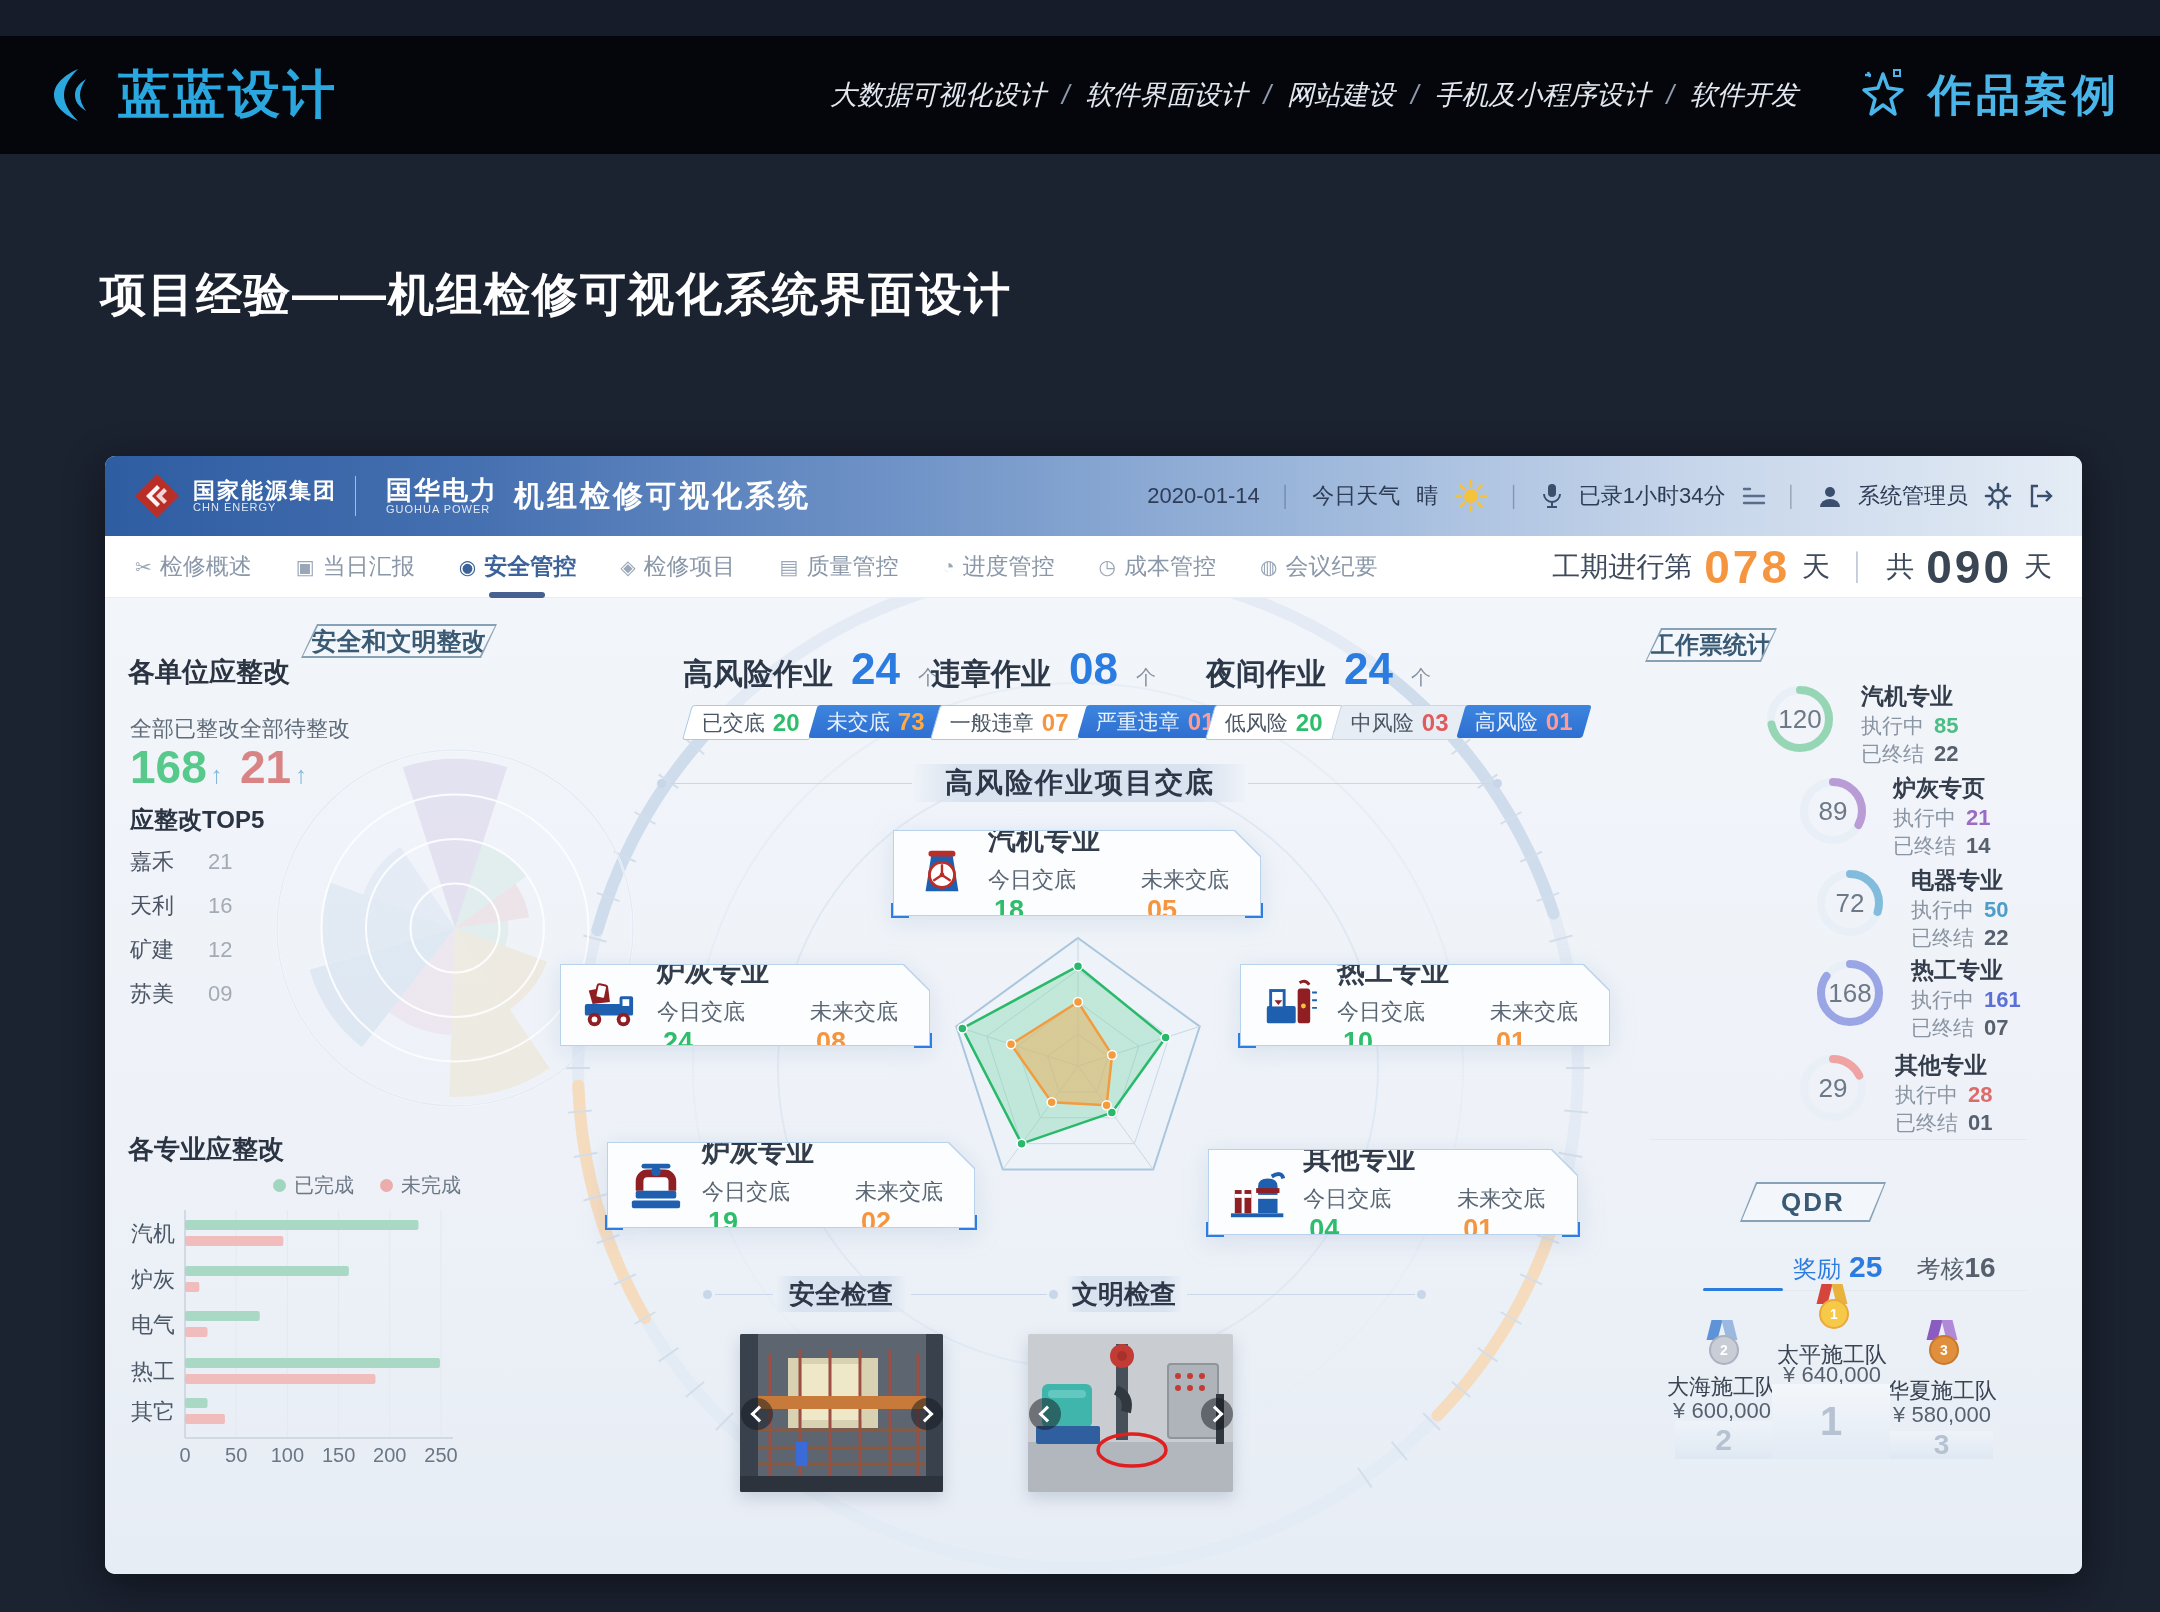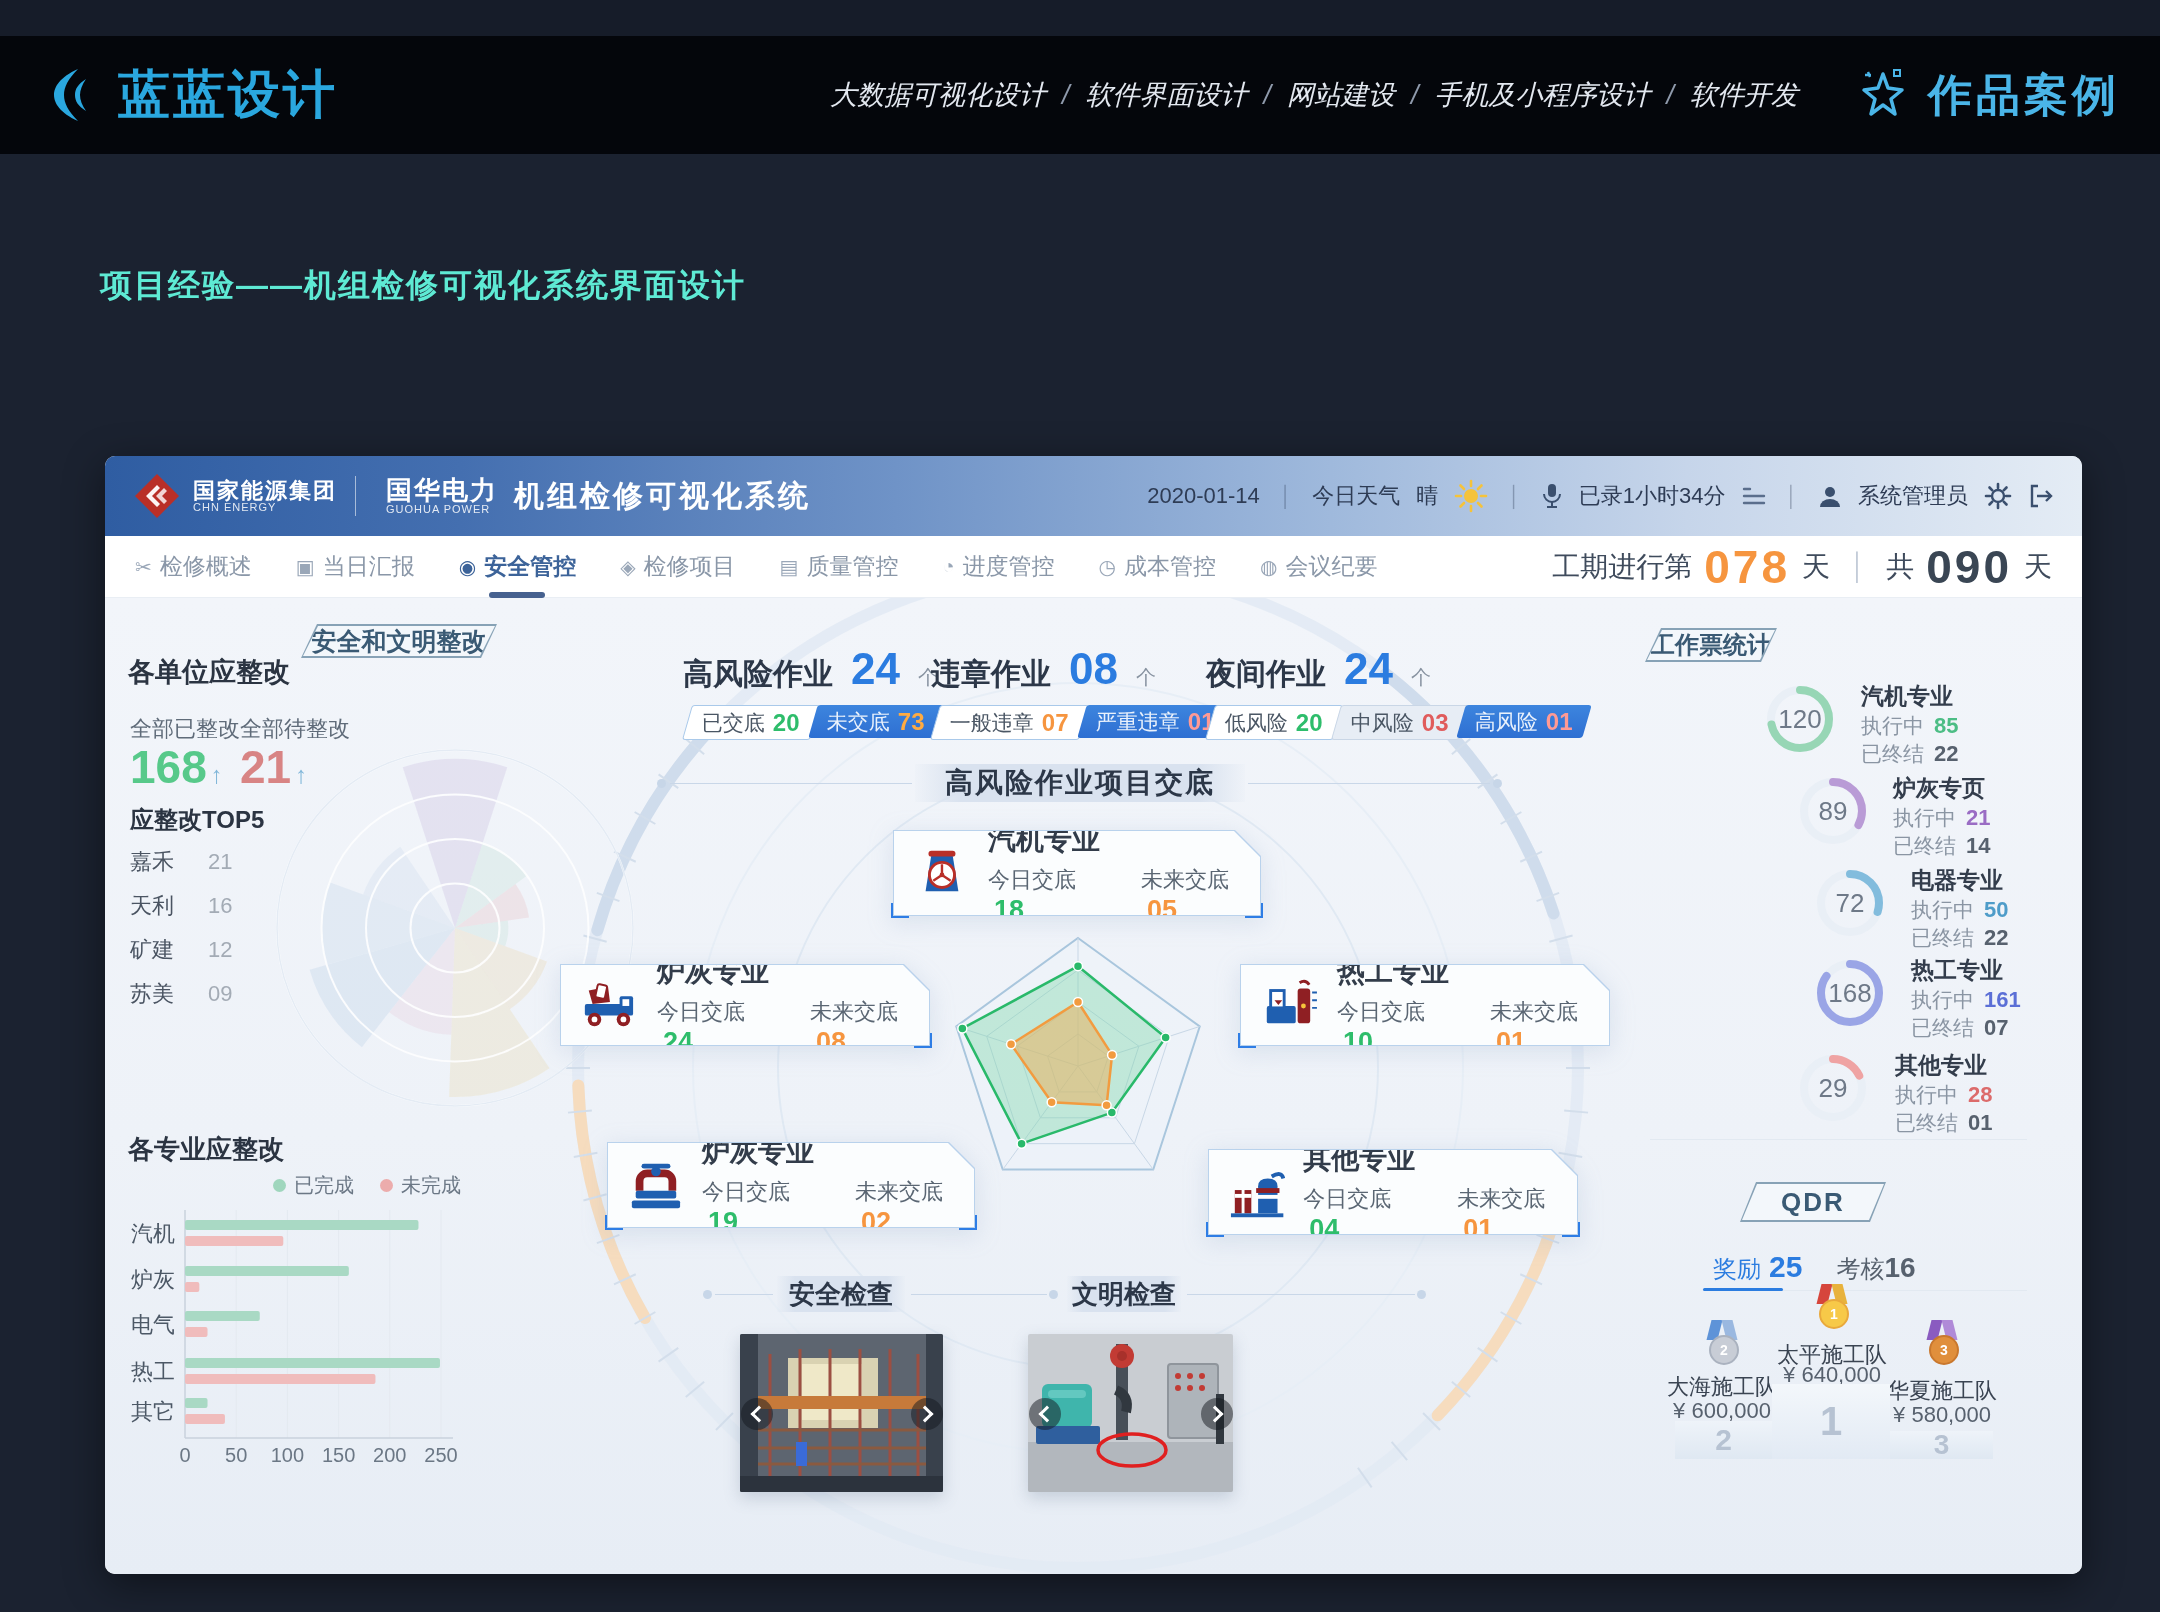--- a/index.html
+++ b/index.html
@@ -16,22 +16,22 @@
   .contact .l1{font-size:26px;display:flex;align-items:center;gap:14px;}
   .contact .arrows{font-size:20px;color:#cfd6e2;letter-spacing:4px;}
   .contact .l2{font-size:24px;margin-top:10px;display:flex;gap:34px;}
   .topnav{margin-left:auto;display:flex;align-items:center;font-style:italic;
           font-size:27px;color:#e3e8f0;white-space:nowrap;}
   .topnav .sep{color:#8f9aac;margin:0 16px;}
   .portfolio{display:flex;align-items:center;gap:16px;margin-left:56px;}
   .portfolio .ptext{font-size:44px;font-weight:bold;color:#4ab5e8;letter-spacing:4px;}
 
   
-  .page-title{position:absolute;left:100px;top:228px;font-size:32px;font-weight:bold;
-              color:#5eead4;letter-spacing:2px;text-align:right;}
+  .page-title{position:absolute;left:100px;top:228px;font-size:46px;font-weight:bold;
+              color:#ffffff;letter-spacing:2px;text-align:right;}
 
   
   .dashboard{position:absolute;left:105px;top:420px;width:1977px;height:1118px;
              background:#fff;border-radius:10px;overflow:hidden;
              box-shadow:0 10px 40px rgba(0,0,0,.45);}
   .dash-header{position:absolute;left:0;top:0;right:0;height:80px;
      background:linear-gradient(90deg,#2f5da2 0%,#446fb0 18%,#6f93c7 40%,#9fb9dc 62%,#c6d5ea 80%,#e4ecf5 100%);
      display:flex;align-items:center;padding:0 28px;box-sizing:border-box;}
   .org{display:flex;flex-direction:column;line-height:1.05;color:#fff;margin-left:12px;}
   .org .cn{font-size:22px;font-weight:bold;letter-spacing:2px;}
@@ -824,21 +824,21 @@
         <div><span>已终结</span><b style="color:#57616e">01</b></div>
       </div>
 
       <div class="divider" style="left:1545px;top:541px;width:377px"></div>
 
       <div class="hexbadge" style="left:1635px;top:584px;width:146px;height:40px;font-size:26px;letter-spacing:2px">
         <div class="o"></div>
           <div class="i">QDR</div>
       </div>
 
-      <div class="qdr-tabs" style="left:1608px;top:652px">
+      <div class="qdr-tabs" style="left:1688px;top:652px">
         <span class="qtab1"><span>奖励</span><b>25</b></span>
         <span class="qtab2"><span>考核</span><b>16</b></span>
       </div>
       <div class="divider" style="left:1598px;top:692px;width:324px"></div>
       <div class="qunder" style="left:1598px;top:690px;width:80px"></div>
 
       <div class="medal" style="left:1600px;top:722px">
         <span class="rib" style="background:#5e93d8"></span>
           <span class="rib2" style="background:#9ab8e0"></span>
         <span class="coin" style="background:#c8cdd6;border:2px solid #aab2bf">2</span>

